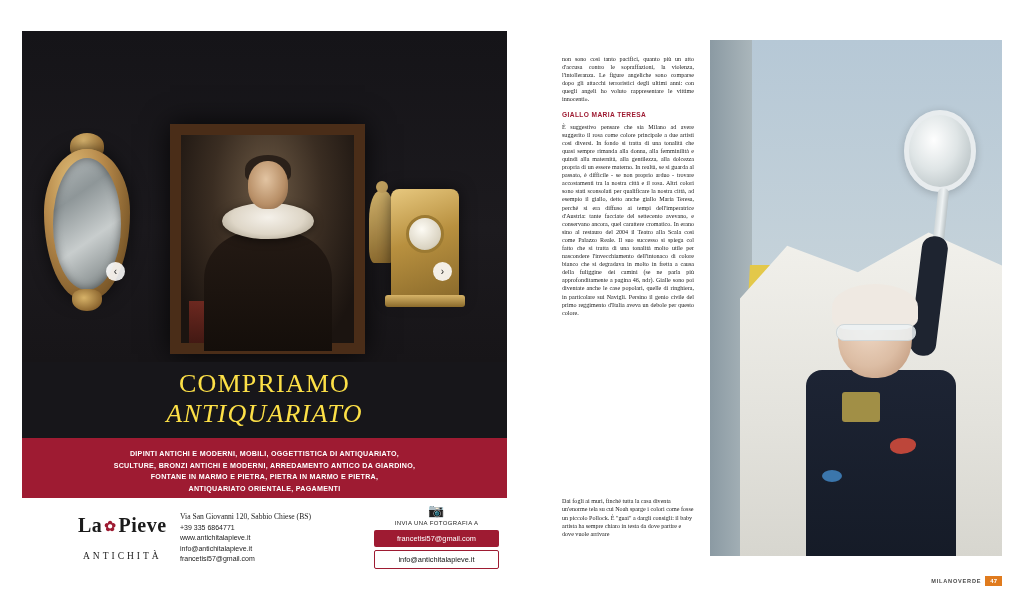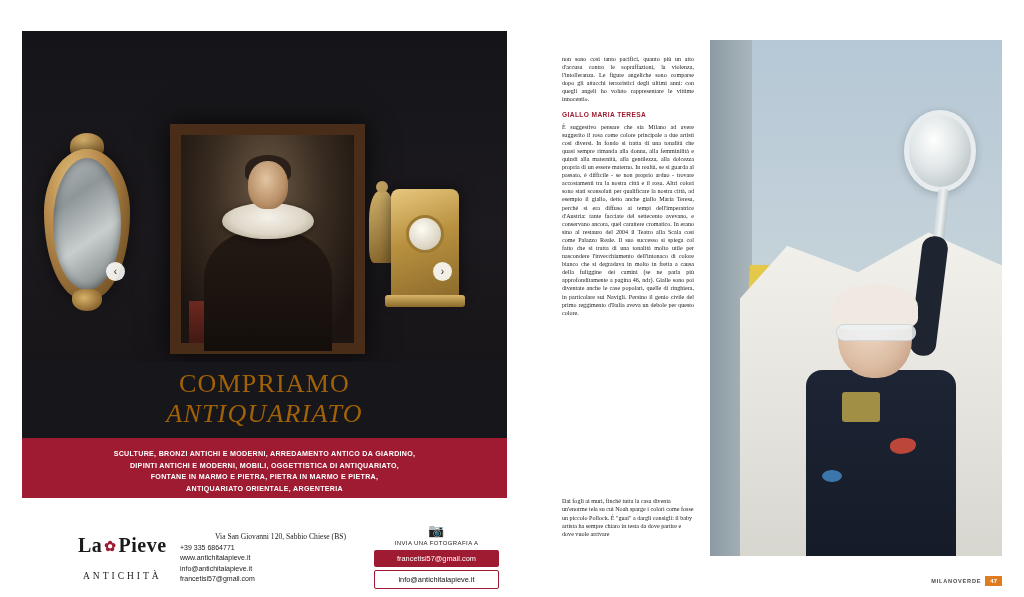--- a/index.html
+++ b/index.html
@@ -229,21 +229,21 @@
   .arrow.left { left: 84px; }
   .arrow.right { left: 411px; }
 
   
   .ad-head {
     position: absolute;
     left: 0;
     top: 331px;
     width: 485px;
     text-align: center;
-    color: #a16207;
+    color: #fde047;
   }
   .ad-head .t1 {
     font-family: "Liberation Serif", serif;
     font-size: 26px;
     letter-spacing: 1.2px;
     line-height: 30px;
     margin-top: 7px;
   }
   .ad-head .t2 {
     font-family: "Liberation Serif", serif;
@@ -279,21 +279,21 @@
     letter-spacing: .3px;
     padding-top: 11px;
     box-sizing: border-box;
   }
   .ad-red div { line-height: 11.5px; }
 
   
   .ad-footer {
     position: absolute;
     left: 22px;
-    top: 520px;
+    top: 500px;
     width: 485px;
     height: 75px;
     color: #1b1b1b;
   }
   .logo {
     position: absolute;
     left: 56px;
     top: 14px;
     text-align: center;
   }
@@ -317,21 +317,21 @@
     margin-top: 14px;
   }
   .addr {
     position: absolute;
     left: 158px;
     top: 12px;
     font-size: 7px;
     line-height: 10.5px;
     text-align: left;
   }
-  .addr .l1 { font-family: "Liberation Serif", serif; font-size: 7.6px; margin-left: 35px; }
+  .addr .l1 { font-family: "Liberation Serif", serif; font-size: 7.6px; }
   .send {
     position: absolute;
     left: 352px;
     top: 4px;
     width: 125px;
     text-align: center;
   }
   .send .camera {
     font-size: 13px;
     line-height: 14px;
@@ -567,24 +567,24 @@
     </div>
 
     <div class="ad-head">
       <div class="t1">COMPRIAMO</div>
       <div class="t2">ANTIQUARIATO</div>
       <div class="sub">ACQUISTIAMO SINGOLI OGGETTI E INTERE EREDITA' - SOPRALLUOGHI IN TUTTA  ITALIA</div>
       <div class="pay">PAGAMENTI IMMEDIATI</div>
     </div>
 
     <div class="ad-red">
+      <div>DIPINTI ANTICHI E MODERNI, MOBILI, OGGETTISTICA DI ANTIQUARIATO,</div>
       <div>SCULTURE, BRONZI ANTICHI E MODERNI, ARREDAMENTO ANTICO DA GIARDINO,</div>
-      <div>DIPINTI ANTICHI E MODERNI, MOBILI, OGGETTISTICA DI ANTIQUARIATO,</div>
       <div>FONTANE IN MARMO E PIETRA, PIETRA IN MARMO E PIETRA,</div>
-      <div>ANTIQUARIATO ORIENTALE, ARGENTERIA</div>
+      <div>ANTIQUARIATO ORIENTALE, PAGAMENTI</div>
     </div>
   </div>
 
   <div class="ad-footer">
     <div class="logo">
       <div class="lp">
         <span>La</span><span class="fl">✿</span><span>Pieve</span>
       </div>
       <div class="ant">ANTICHITÀ</div>
     </div>

